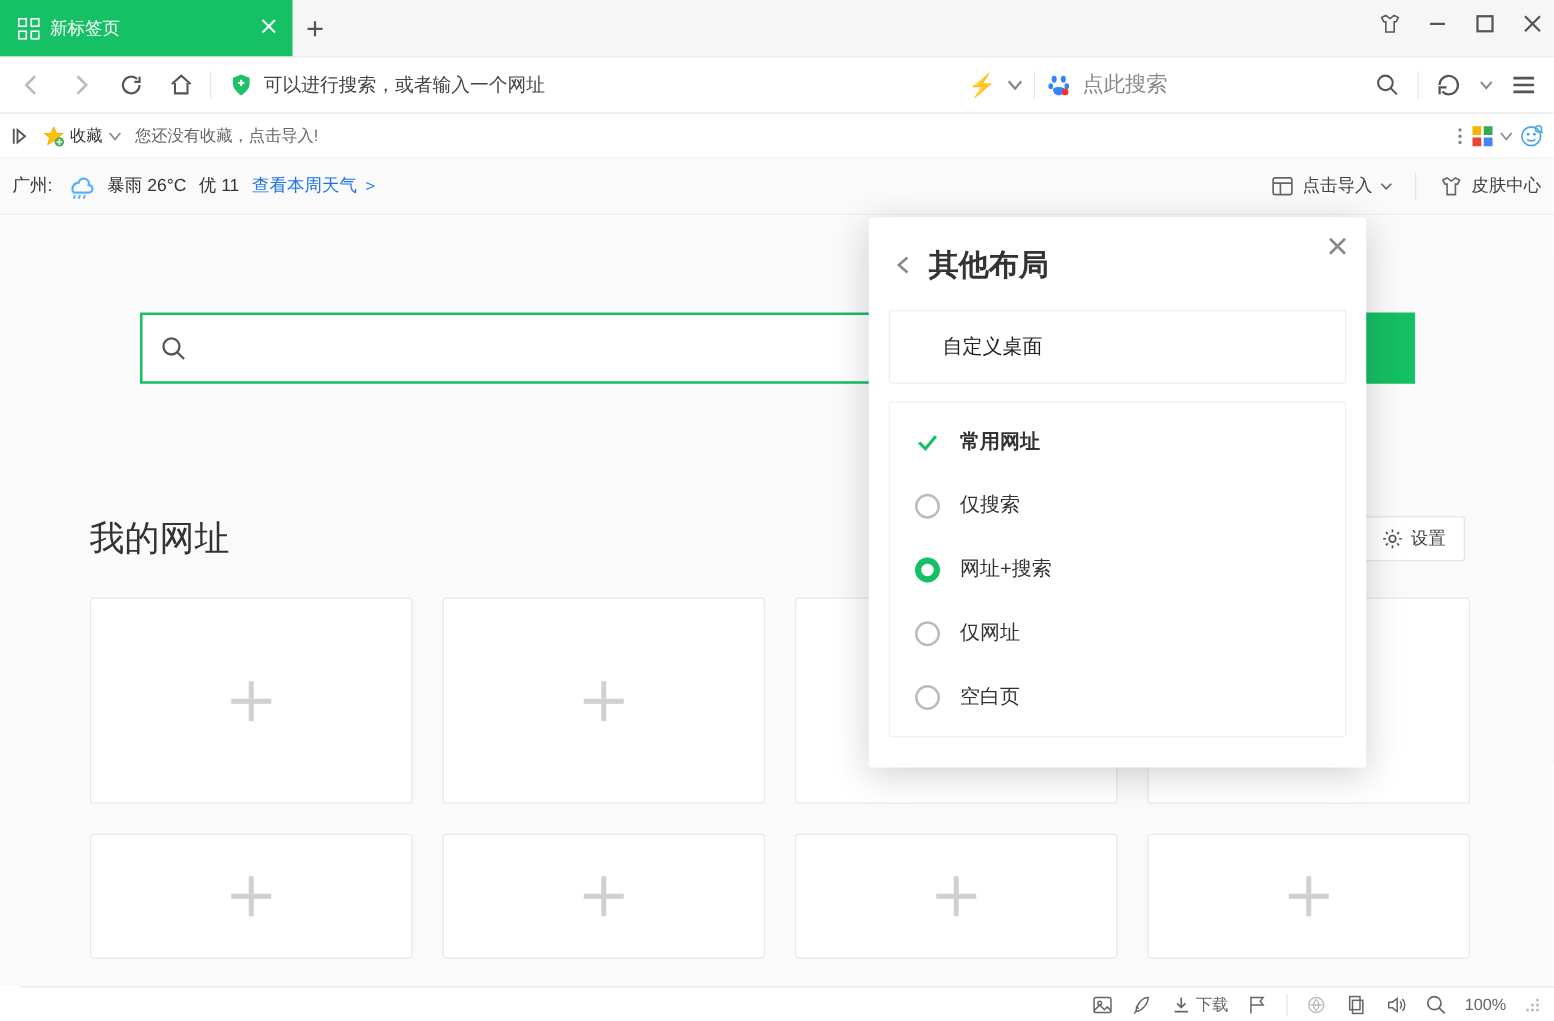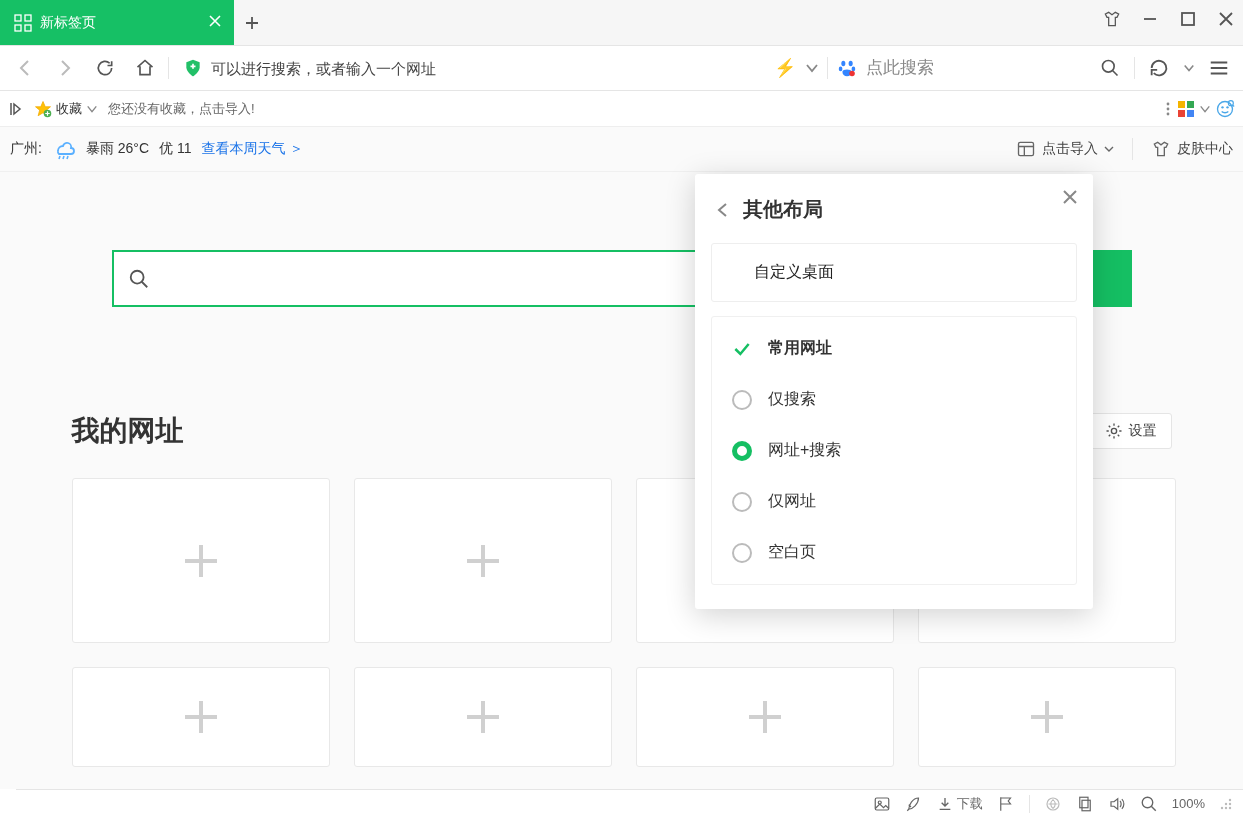--- a/index.html
+++ b/index.html
@@ -43,33 +43,33 @@
 .wr-item { display: flex; align-items: center; gap: 6px; color: #444; font-size: 14px; cursor: pointer; }
 
 .searchbox-wrap { margin: 78px auto 0; width: 1020px; position: relative; display: flex; }
 .searchbox { flex: 1; height: 57px; border: 2px solid #15bf63; display: flex; align-items: center; background: #fff; }
 .searchbox .sicon { margin: 0 14px; }
 .searchbox input { border: none; outline: none; font-size: 16px; flex: 1; }
 .search-btn { width: 130px; height: 57px; background: #15bf63; cursor: pointer; }
 
 .sites-section { width: 1100px; margin: 105px auto 0; position: relative; }
 .sites-header { display: flex; align-items: center; }
-.sites-title { font-size: 28px; font-weight: 700; }
+.sites-title { font-size: 28px; font-weight: 400; }
 .sites-settings { margin-left: auto; display: flex; align-items: center; gap: 6px; font-size: 14px; color: #444; border: 1px solid #e5e5e5; padding: 8px 14px; border-radius: 3px; background: #fff; cursor: pointer; }
 .sites-grid { margin-top: 28px; display: grid; grid-template-columns: repeat(4, 258px); gap: 24px; }
 .site-card { height: 165px; border: 1px solid #e8e8e8; border-radius: 3px; background: #fff; display: flex; align-items: center; justify-content: center; cursor: pointer; }
 .site-card.short { height: 100px; }
 .plus-ico { color: #d0d0d0; }
 
 
 .popup { position: absolute; top: 47px; right: 150px; width: 398px; background: #fff; border-radius: 3px; box-shadow: 0 6px 30px rgba(0,0,0,.18); z-index: 100; padding: 18px 16px 24px; }
 .popup-close { position: absolute; right: 14px; top: 14px; cursor: pointer; }
 .popup-header { display: flex; align-items: center; gap: 12px; padding: 4px 4px 20px; }
 .popup-header .back { cursor: pointer; }
-.popup-title { font-size: 20px; font-weight: 700; }
+.popup-title { font-size: 24px; font-weight: 700; }
 .popup-card { border: 1px solid #eee; border-radius: 3px; padding: 18px 28px; font-size: 16px; color: #222; cursor: pointer; margin-bottom: 14px; }
 .popup-list { border: 1px solid #f0f0f0; border-radius: 3px; padding: 6px 0; }
 .popup-item { display: flex; align-items: flex-end; gap: 16px; padding: 15px 20px; font-size: 16px; cursor: pointer; }
 .popup-item .radio { width: 20px; height: 20px; border: 2px solid #bbb; border-radius: 50%; }
 .popup-item.selected .radio { border: 5px solid #15bf63; }
 .popup-item.checked .check { width: 20px; height: 20px; display: flex; align-items: center; justify-content: center; }
 .popup-item.checked { font-weight: 700; }
 
 
 .status-bar { position: absolute; left: 16px; right: 0; bottom: 0; height: 28px; border-top: 1px solid #e5e5e5; background: #fff; display: flex; align-items: center; justify-content: flex-end; padding: 0 10px; gap: 14px; font-size: 13px; color: #666; }

